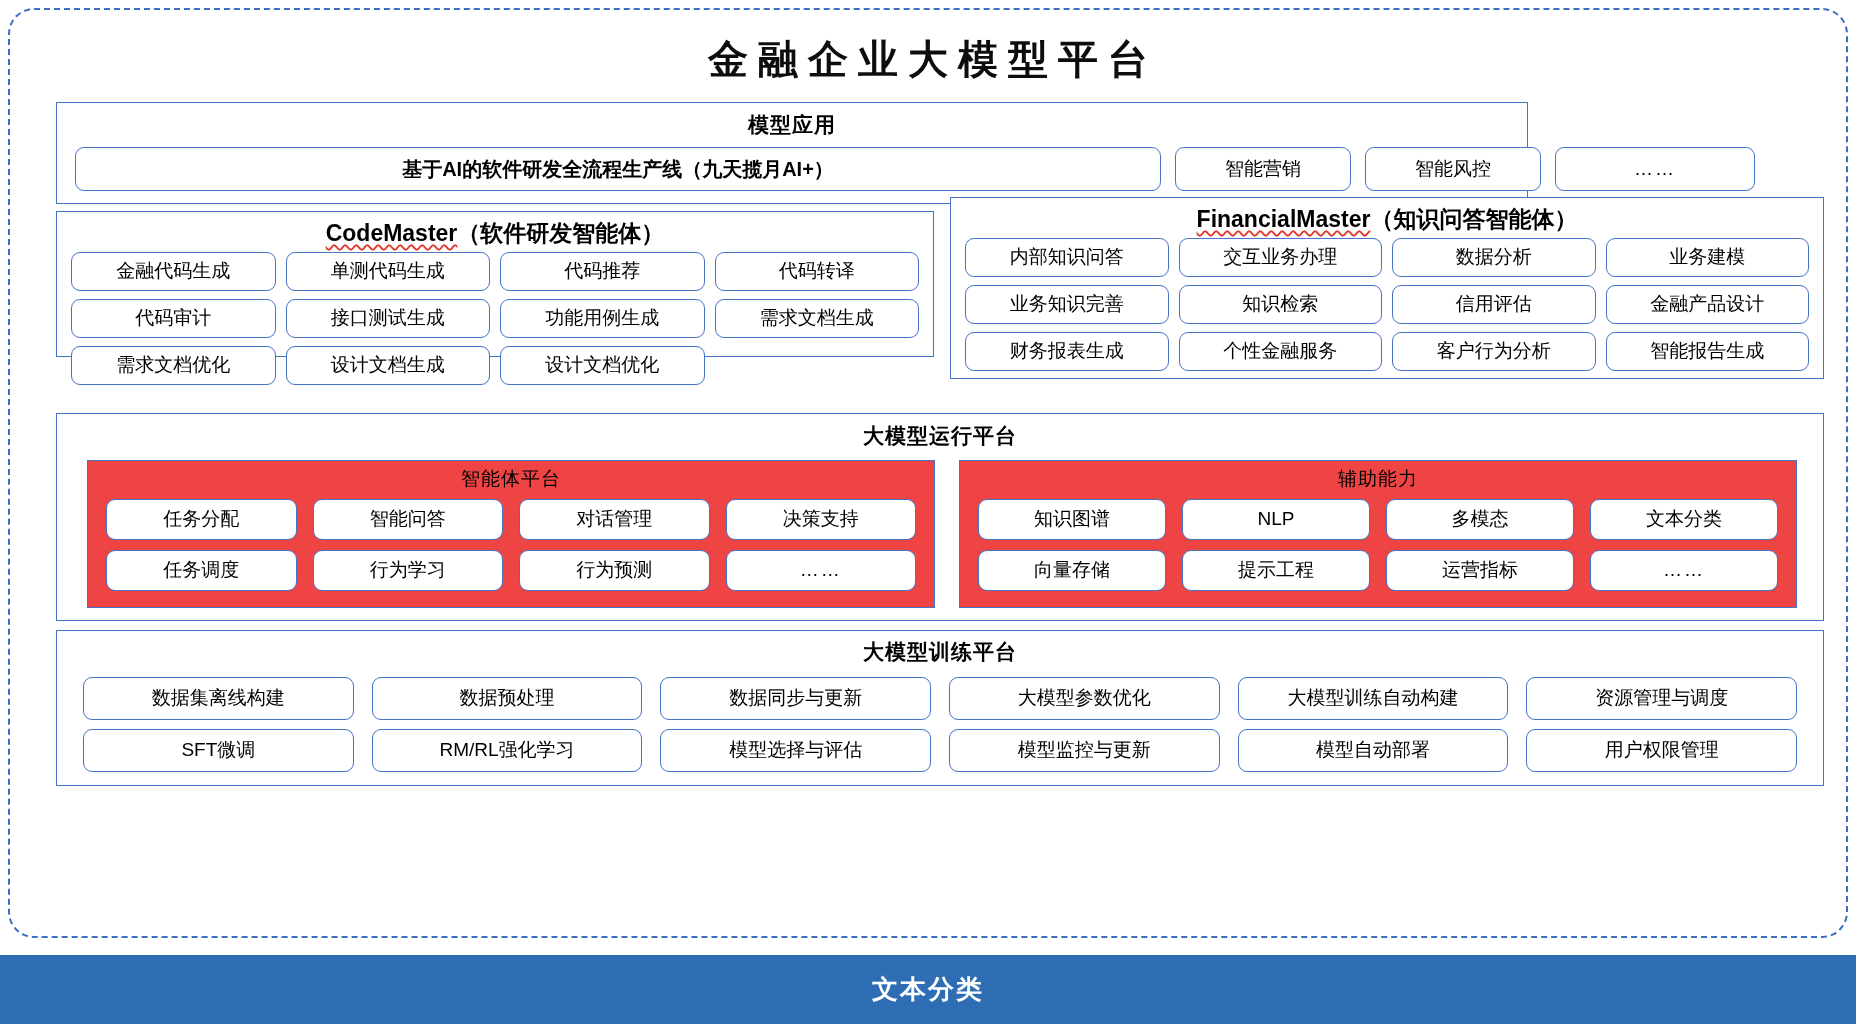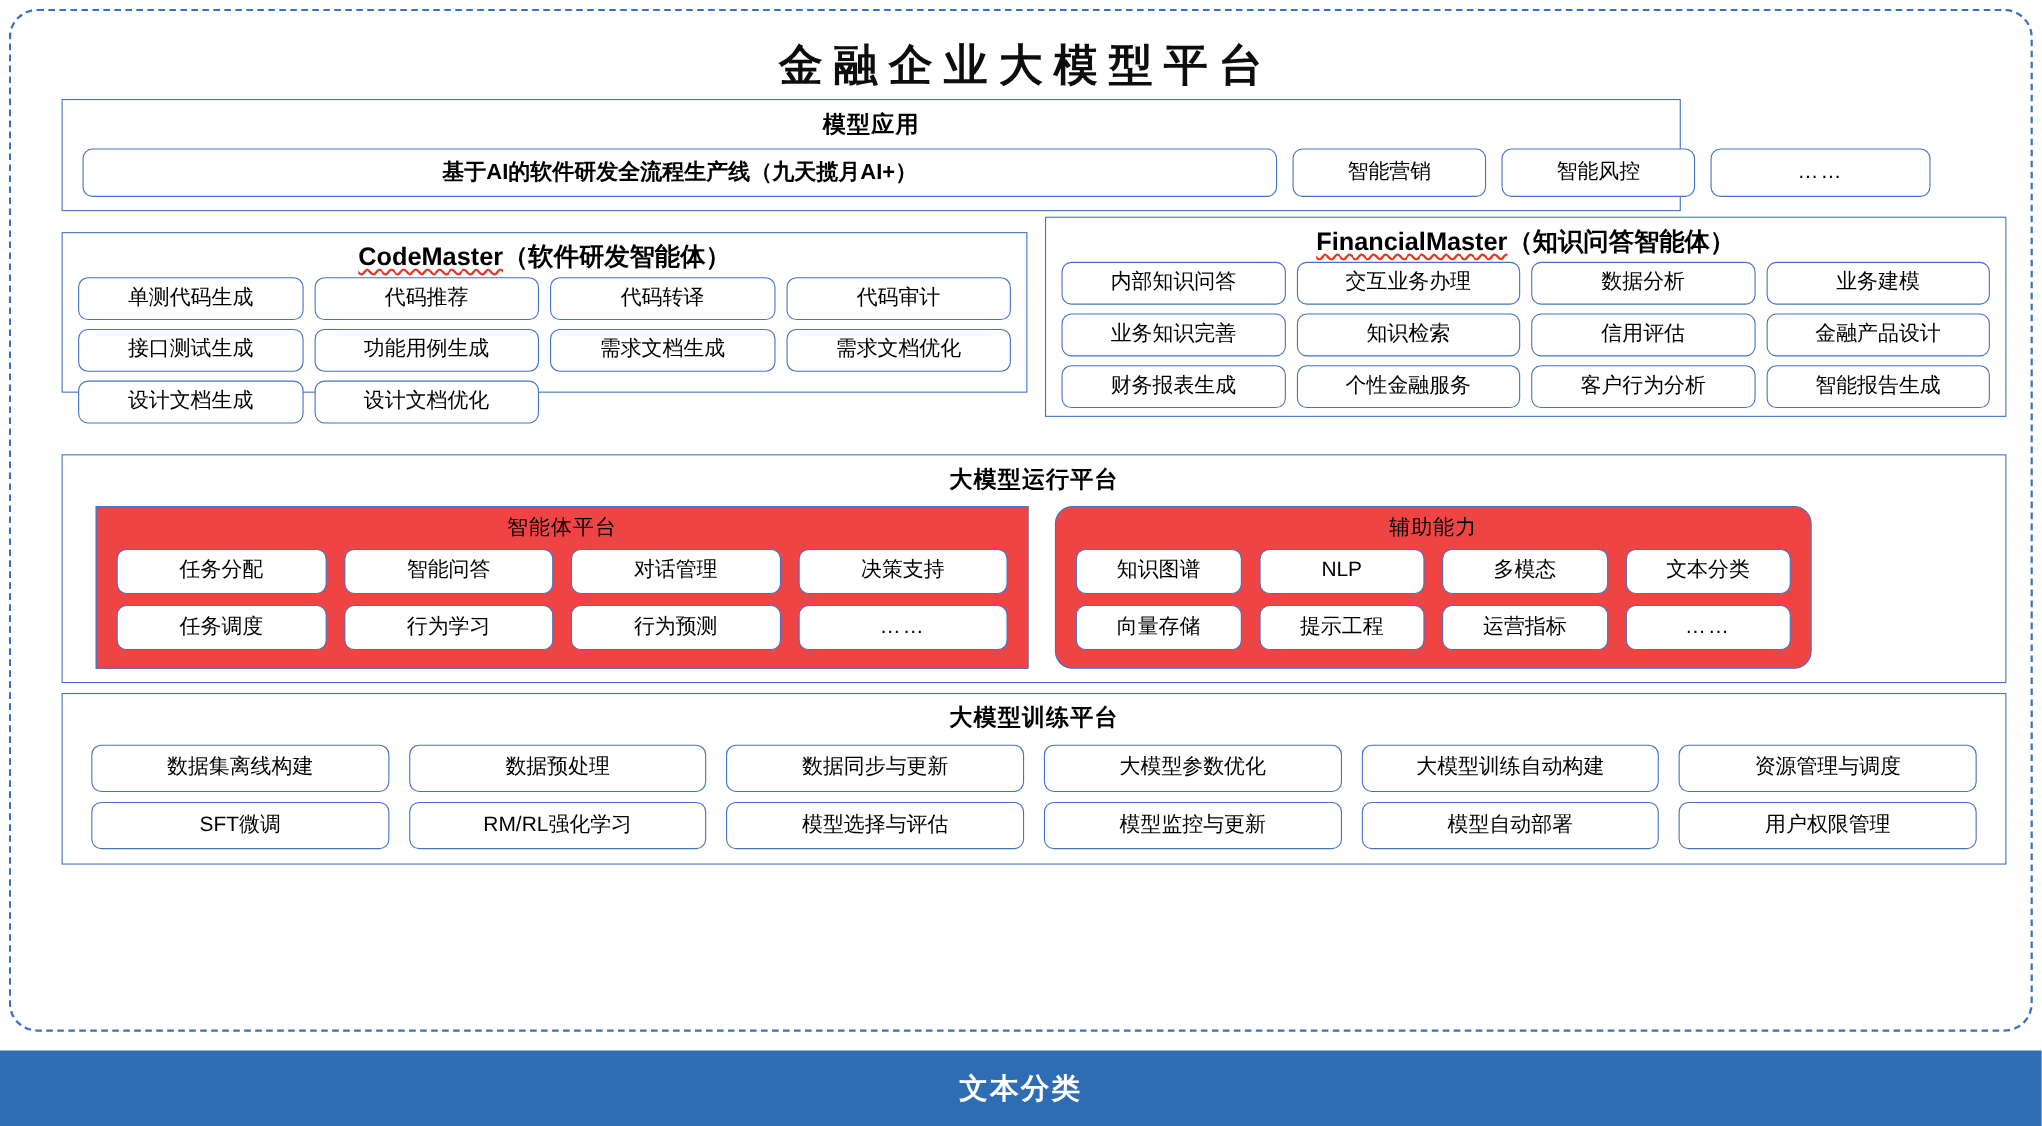--- a/index.html
+++ b/index.html
@@ -64,21 +64,21 @@
     text-align: center;
     font-size: 19px;
     color: #000000;
     line-height: 1.1;
     white-space: nowrap;
   }
   .pill.bold { font-weight: 700; font-size: 20px; }
   .pill.dots { letter-spacing: 2px; }
 
   
-  #app-panel { left: 46px; top: 80px; width: 1472px; height: 102px; }
+  #app-panel { left: 46px; top: 92px; width: 1472px; height: 102px; }
   #app-panel .panel-title { margin-top: 8px; }
   .app-row {
     position: absolute;
     left: 18px; top: 44px;
     width: 1732px; height: 44px;
     display: flex;
     gap: 14px;
   }
   .app-row .pill.wide { width: 1086px; }
   .app-row .pill.small { width: 176px; }
@@ -120,21 +120,21 @@
   #runtime-panel { left: 46px; top: 403px; width: 1768px; height: 208px; }
   #runtime-panel > .panel-title { margin-top: 8px; }
   .runtime-sub {
     position: absolute;
     top: 46px;
     height: 148px;
     border: 1.2px solid #4472c4;
     background: #ef4444;
   }
   #agent-platform { left: 30px;  width: 848px; }
-  #aux-ability    { left: 902px; width: 688px; border-radius: 16px; }
+  #aux-ability    { left: 902px; width: 838px; }
   .runtime-sub .panel-title { margin-top: 5px; }
   .runtime-grid {
     position: absolute;
     left: 18px; right: 18px; top: 38px;
     display: grid;
     grid-template-columns: repeat(4, 1fr);
     grid-auto-rows: 41px;
     gap: 10px 16px;
   }
 
@@ -182,20 +182,21 @@
       <div class="pill small">智能风控</div>
       <div class="pill dotsbox dots">……</div>
     </div>
   </div>
 
   <div class="panel" id="codemaster-panel">
     <div class="agent-header">
       <span class="spell">CodeMaster</span><span>（软件研发智能体）</span>
     </div>
     <div class="agent-grid">
+      <div class="pill">金融代码生成</div>
       <div class="pill">单测代码生成</div>
       <div class="pill">代码推荐</div>
       <div class="pill">代码转译</div>
       <div class="pill">代码审计</div>
       <div class="pill">接口测试生成</div>
       <div class="pill">功能用例生成</div>
       <div class="pill">需求文档生成</div>
       <div class="pill">需求文档优化</div>
       <div class="pill">设计文档生成</div>
       <div class="pill">设计文档优化</div>

